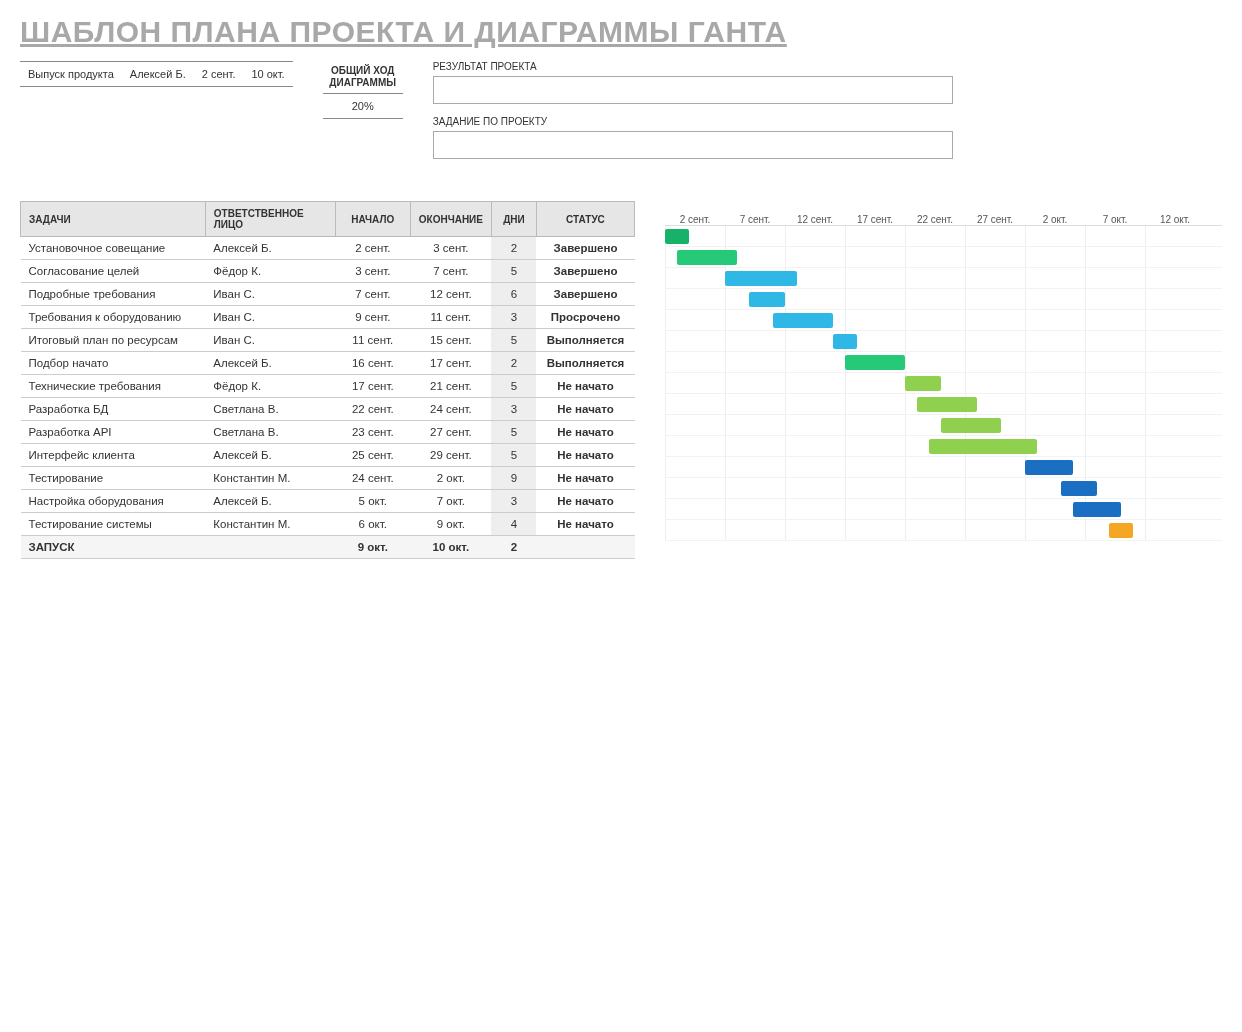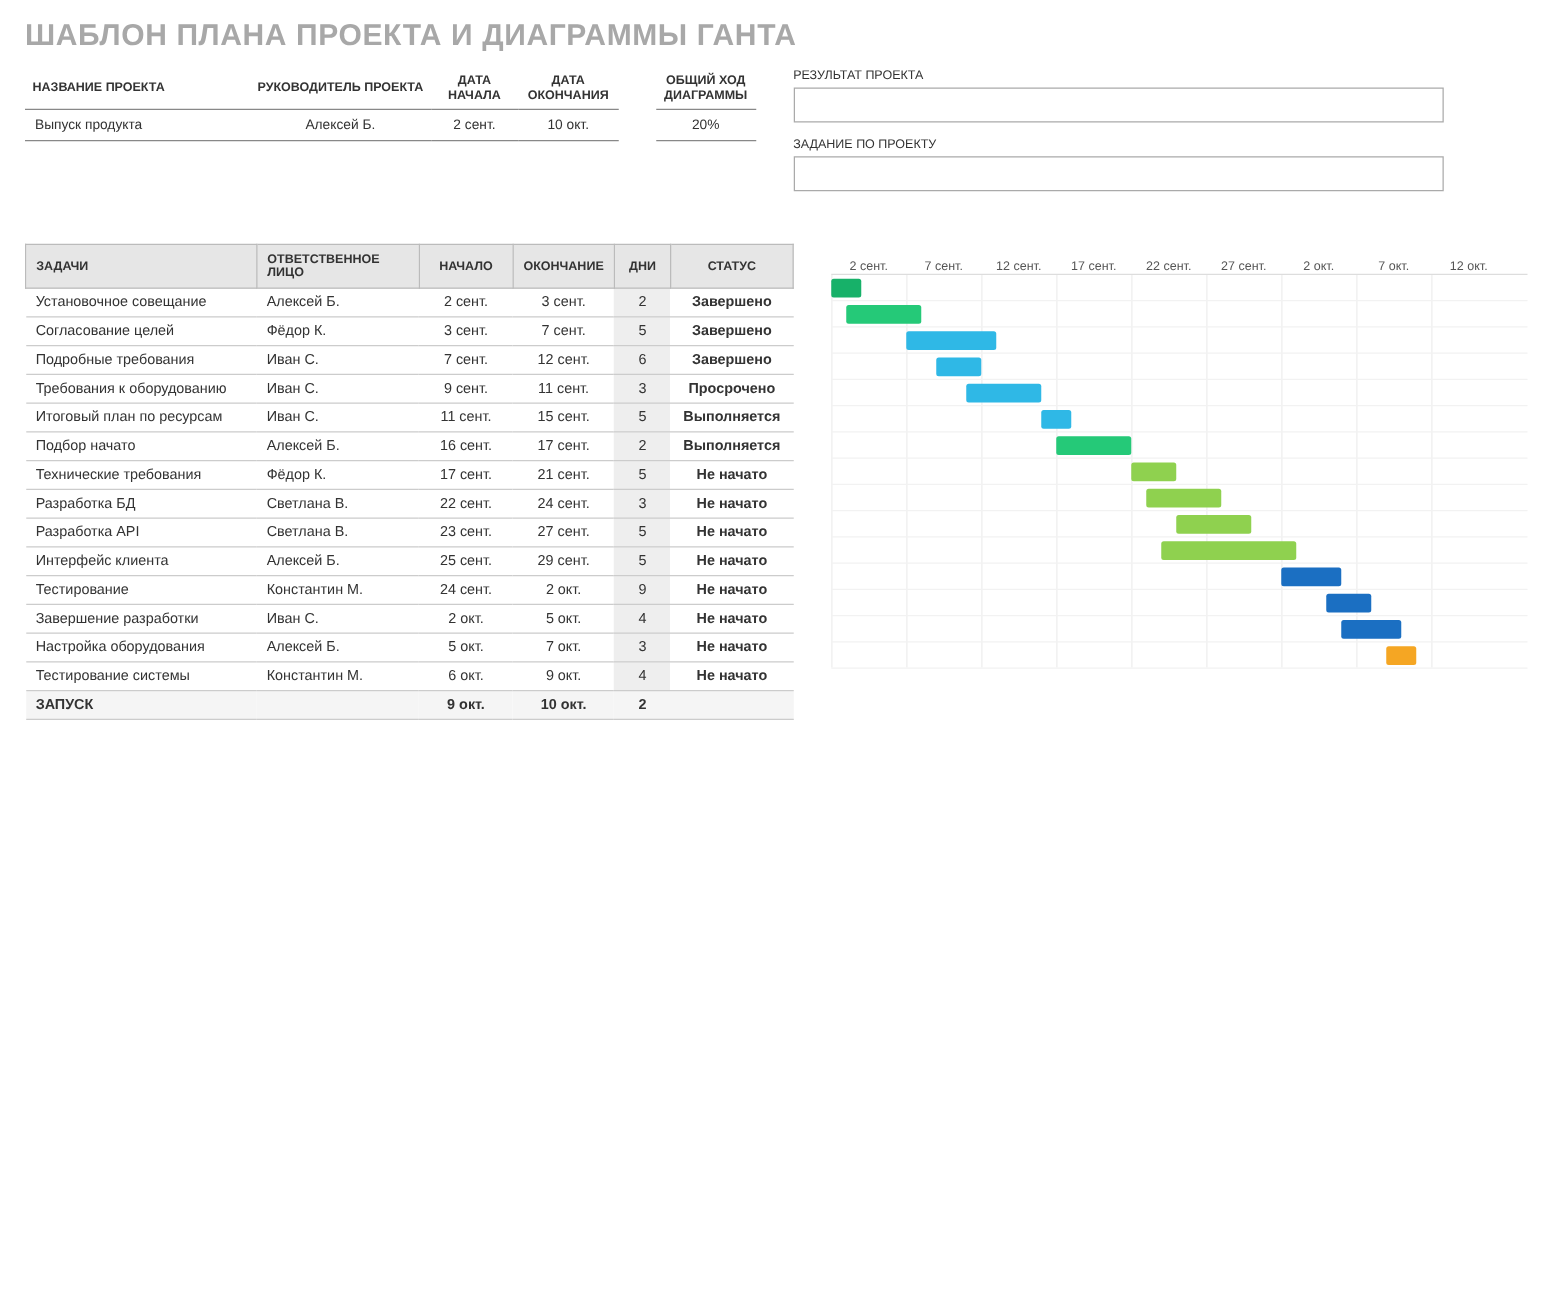--- a/index.html
+++ b/index.html
@@ -6,25 +6,26 @@
   body {
     margin: 0;
     padding: 10px 20px;
     font-family: Arial, Helvetica, sans-serif;
     font-size: 12px;
     color: #333;
     background: #fff;
     width: 1242px;
   }
   h1.page-title {
-    font-size: 24px;
+    font-size: 30px;
     font-weight: bold;
     color: #a8a8a8;
     letter-spacing: 0.5px;
     margin: 5px 0 12px 0;
+    text-decoration: underline;
   }
   .meta-row { display:flex; align-items:flex-start; }
   .meta-table { border-collapse:collapse; }
   .meta-table th {
     font-size:10px; font-weight:bold; text-align:center;
     padding:4px 6px; white-space:nowrap; line-height:1.2;
   }
   .meta-table td {
     border-top:1px solid #888; border-bottom:1px solid #888;
     padding:6px 8px; text-align:center; font-size:11px;
@@ -77,28 +78,20 @@
   .stack-area { position:relative; height:500px; }
 </style>
 </head>
 <body>
 
 <h1 class="page-title">ШАБЛОН ПЛАНА ПРОЕКТА И ДИАГРАММЫ ГАНТА</h1>
 
 <div class="meta-row">
   <table class="meta-table">
     <tbody>
-        <tr>
-      <th style="width:180px;text-align:left">НАЗВАНИЕ ПРОЕКТА</th>
-      <th style="width:120px">РУКОВОДИТЕЛЬ ПРОЕКТА</th>
-      <th style="width: 70px; white-space: pre-line;">ДАТА
-НАЧАЛА</th>
-      <th style="width: 80px; white-space: pre-line;">ДАТА
-ОКОНЧАНИЯ</th>
-    </tr>
     <tr>
       <td class="left">Выпуск продукта</td>
       <td>Алексей Б.</td>
       <td>2 сент.</td>
       <td>10 окт.</td>
     </tr>
   </tbody>
     </table>
   <div class="meta-gap"></div>
   <table class="meta-table">
@@ -212,28 +205,20 @@
           <td class="c">29 сент.</td>
           <td class="days">5</td>
           <td class="status">Не начато</td>
         </tr>
         <tr>
           <td>Тестирование</td>
           <td>Константин М.</td>
           <td class="c">24 сент.</td>
           <td class="c">2 окт.</td>
           <td class="days">9</td>
-          <td class="status">Не начато</td>
-        </tr>
-        <tr>
-          <td>Завершение разработки</td>
-          <td>Иван С.</td>
-          <td class="c">2 окт.</td>
-          <td class="c">5 окт.</td>
-          <td class="days">4</td>
           <td class="status">Не начато</td>
         </tr>
         <tr>
           <td>Настройка оборудования</td>
           <td>Алексей Б.</td>
           <td class="c">5 окт.</td>
           <td class="c">7 окт.</td>
           <td class="days">3</td>
           <td class="status">Не начато</td>
         </tr>

